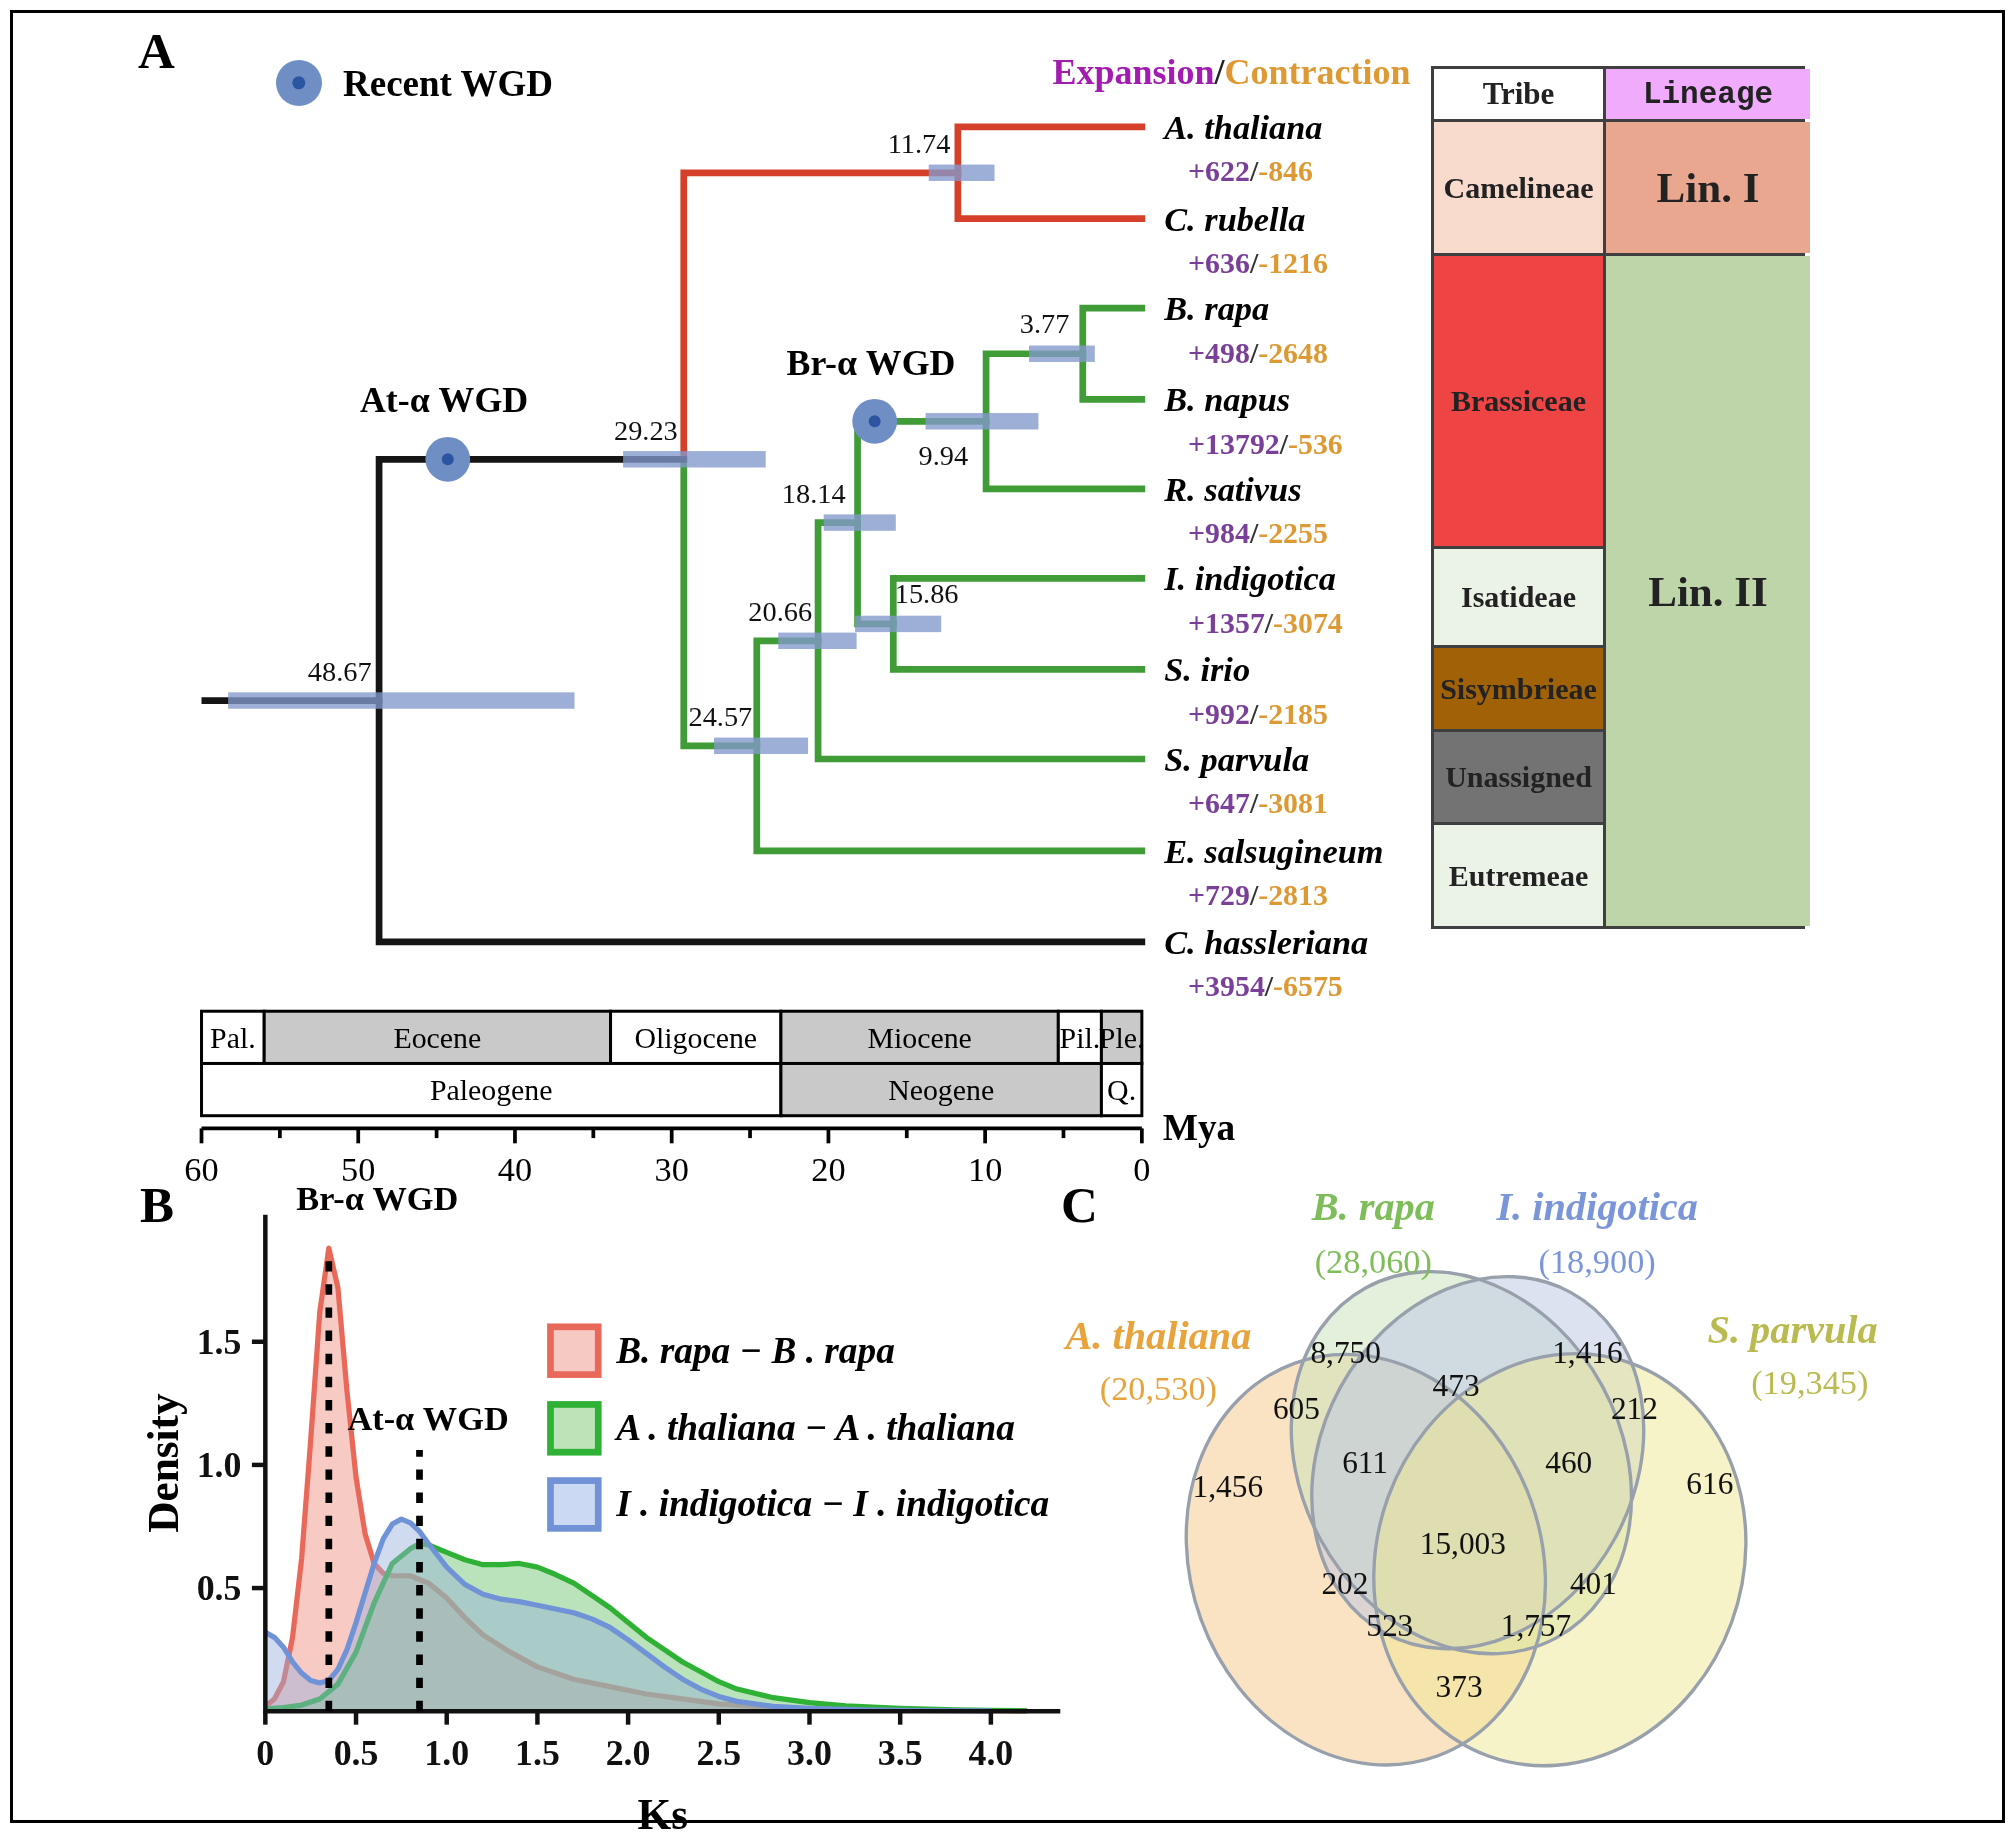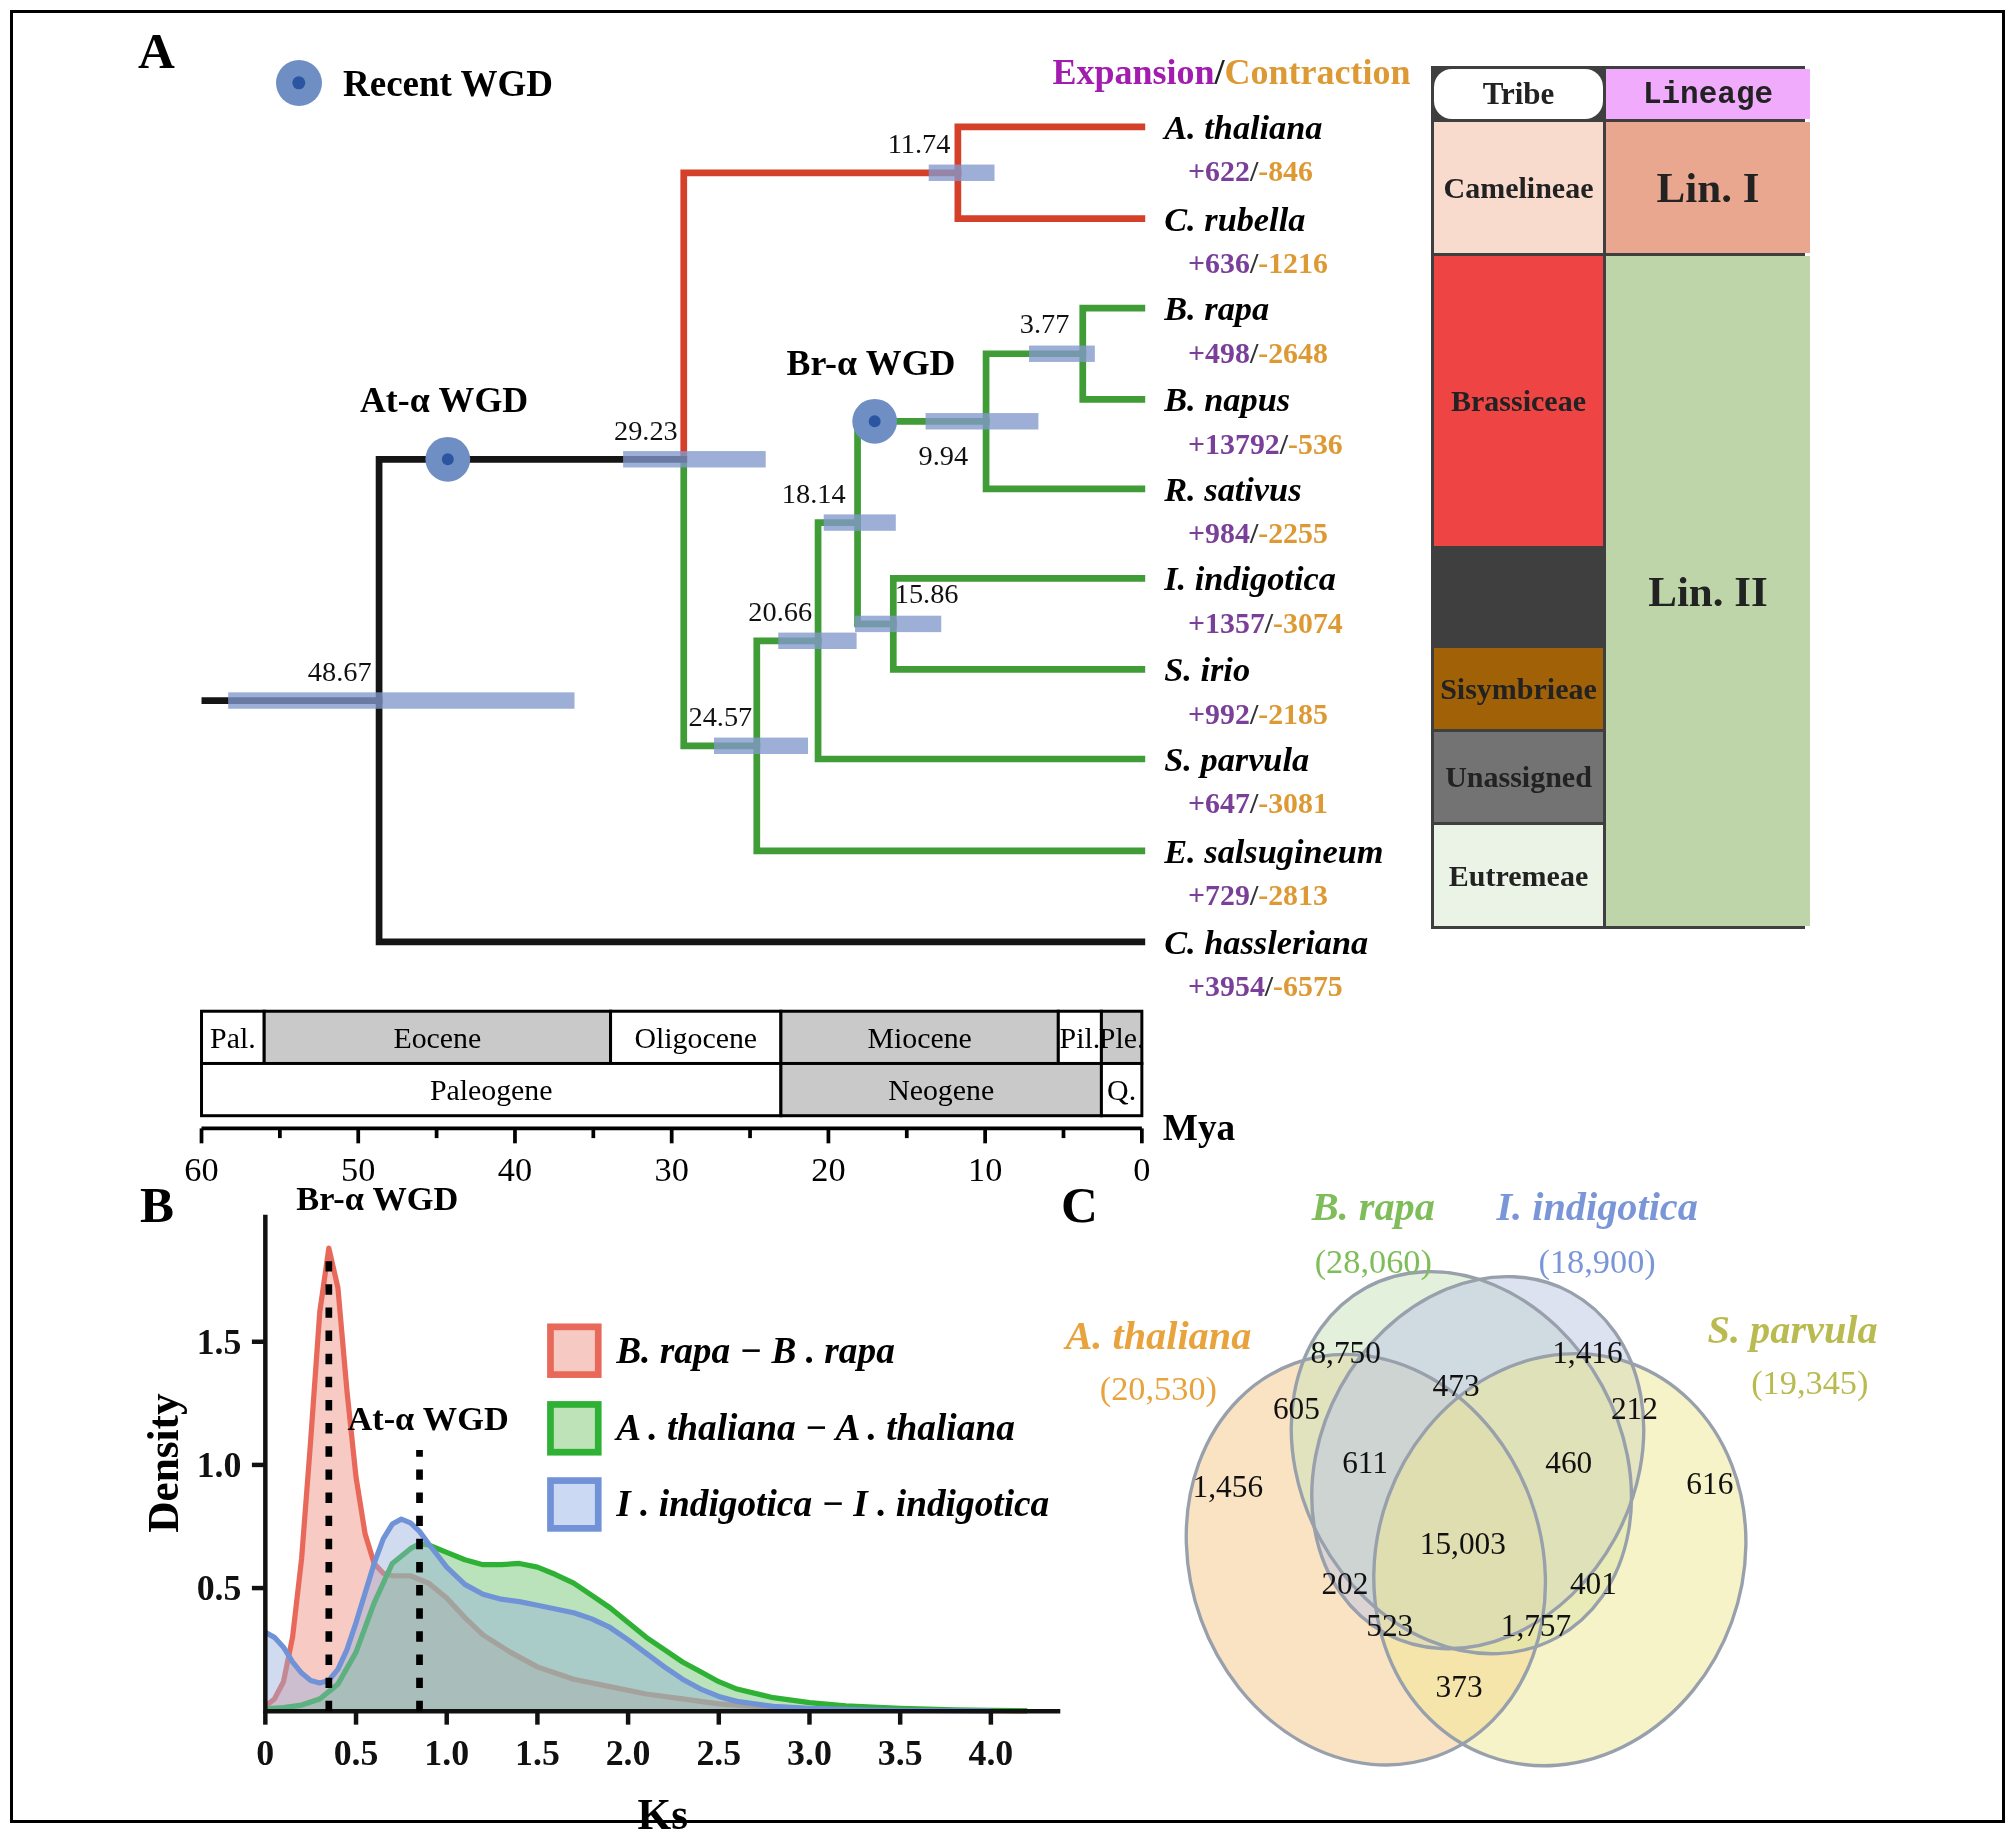--- a/index.html
+++ b/index.html
@@ -162,25 +162,26 @@
         <text x="690" y="1582" text-anchor="middle" font-size="46" fill="#000">40</text>
         <text x="900" y="1582" text-anchor="middle" font-size="46" fill="#000">30</text>
         <text x="1110" y="1582" text-anchor="middle" font-size="46" fill="#000">20</text>
         <text x="1320" y="1582" text-anchor="middle" font-size="46" fill="#000">10</text>
         <text x="1530" y="1582" text-anchor="middle" font-size="46" fill="#000">0</text>
         <text x="1558" y="1528" font-size="50" font-weight="bold" fill="#000">Mya</text>
       </g>
     </svg>
 
   <div class="tl-table" id="tlTable">
-      <div class="tl-cell tl-head" style="background: rgb(255, 255, 255); grid-row: 1; border-radius: 18px;">Tribe</div>
+      <div class="tl-cell tl-head" style="background: rgb(255, 255, 255); grid-row: 1;">Tribe</div>
       <div class="tl-cell tl-head" style="background: #f0abfc; grid-row: 1; font-family: Liberation Mono, monospace;">Lineage</div>
       <div class="tl-cell " style="background: rgb(248, 219, 205); grid-row: 2;">Camelineae</div>
       <div class="tl-cell tl-lin" style="background: rgb(233, 167, 143); grid-row: 2;">Lin. I</div>
       <div class="tl-cell " style="background: #ef4444; grid-row: 3;">Brassiceae</div>
+      <div class="tl-cell " style="background: rgb(235, 243, 230); grid-row: 4;">Isatideae</div>
       <div class="tl-cell " style="background: #a16207; grid-row: 5;">Sisymbrieae</div>
       <div class="tl-cell " style="background: #737373; grid-row: 6;">Unassigned</div>
       <div class="tl-cell " style="background: rgb(235, 243, 230); grid-row: 7;">Eutremeae</div>
       <div class="tl-cell tl-lin" style="background: rgb(189, 213, 169); grid-area: 3 / 2 / 8;">Lin. II</div>
     </div>
 
   <svg id="ksSvg" class="abs" style="left:75px; top:1164px;" width="1045" height="669" viewBox="100 1560 1400 896">
       <path d="M 355 2293 L 355 2286.4 L 367.15 2276.5 L 379.3 2253.4 L 391.45 2194 L 403.6 2088.4 L 415.75 1930 L 427.9 1758.4 L 440.05 1672.6 L 452.2 1725.4 L 464.35 1864 L 476.5 1979.5 L 488.65 2055.4 L 500.79999999999995 2095 L 512.95 2108.2 L 525.1 2111.5 L 549.4 2111.5 L 573.7 2121.4 L 598 2141.2 L 622.3 2167.6 L 646.5999999999999 2190.7 L 683.05 2213.8 L 719.5 2233.6 L 768.0999999999999 2250.1 L 816.7 2260 L 865.3 2269.9 L 913.9 2276.5 L 962.5 2283.1 L 1035.4 2288.05 L 1108.3000000000002 2290.36 L 1205.5 2291.68 L 1327 2292.34 L 1375.6 2292.67 L 1375.6 2293 Z" fill="rgba(242,158,148,0.55)" stroke="none"></path>
       <path d="M 355 2286.4 L 367.15 2276.5 L 379.3 2253.4 L 391.45 2194 L 403.6 2088.4 L 415.75 1930 L 427.9 1758.4 L 440.05 1672.6 L 452.2 1725.4 L 464.35 1864 L 476.5 1979.5 L 488.65 2055.4 L 500.79999999999995 2095 L 512.95 2108.2 L 525.1 2111.5 L 549.4 2111.5 L 573.7 2121.4 L 598 2141.2 L 622.3 2167.6 L 646.5999999999999 2190.7 L 683.05 2213.8 L 719.5 2233.6 L 768.0999999999999 2250.1 L 816.7 2260 L 865.3 2269.9 L 913.9 2276.5 L 962.5 2283.1 L 1035.4 2288.05 L 1108.3000000000002 2290.36 L 1205.5 2291.68 L 1327 2292.34 L 1375.6 2292.67" fill="none" stroke="#e8695a" stroke-width="7" stroke-linejoin="round"></path>
       <path d="M 355 2293 L 355 2289.7 L 379.3 2288.05 L 403.6 2284.75 L 427.9 2276.5 L 452.2 2256.7 L 476.5 2213.8 L 500.79999999999995 2147.8 L 525.1 2095 L 549.4 2075.2 L 561.55 2068.6 L 573.7 2070.25 L 598 2080.15 L 622.3 2090.05 L 646.5999999999999 2096.65 L 670.9000000000001 2096.65 L 695.2 2095 L 719.5 2099.95 L 743.8 2109.85 L 768.0999999999999 2121.4 L 792.4000000000001 2137.9 L 816.7 2154.4 L 841 2174.2 L 865.3 2194 L 889.6 2210.5 L 913.9 2227 L 938.1999999999999 2240.2 L 962.5 2253.4 L 986.8000000000001 2263.3 L 1035.4 2274.85 L 1084 2281.45 L 1132.6 2285.74 L 1205.5 2289.04 L 1278.4 2291.02 L 1327 2291.68 L 1375.6 2292.34 L 1375.6 2293 Z" fill="rgba(120,200,120,0.5)" stroke="none"></path>

